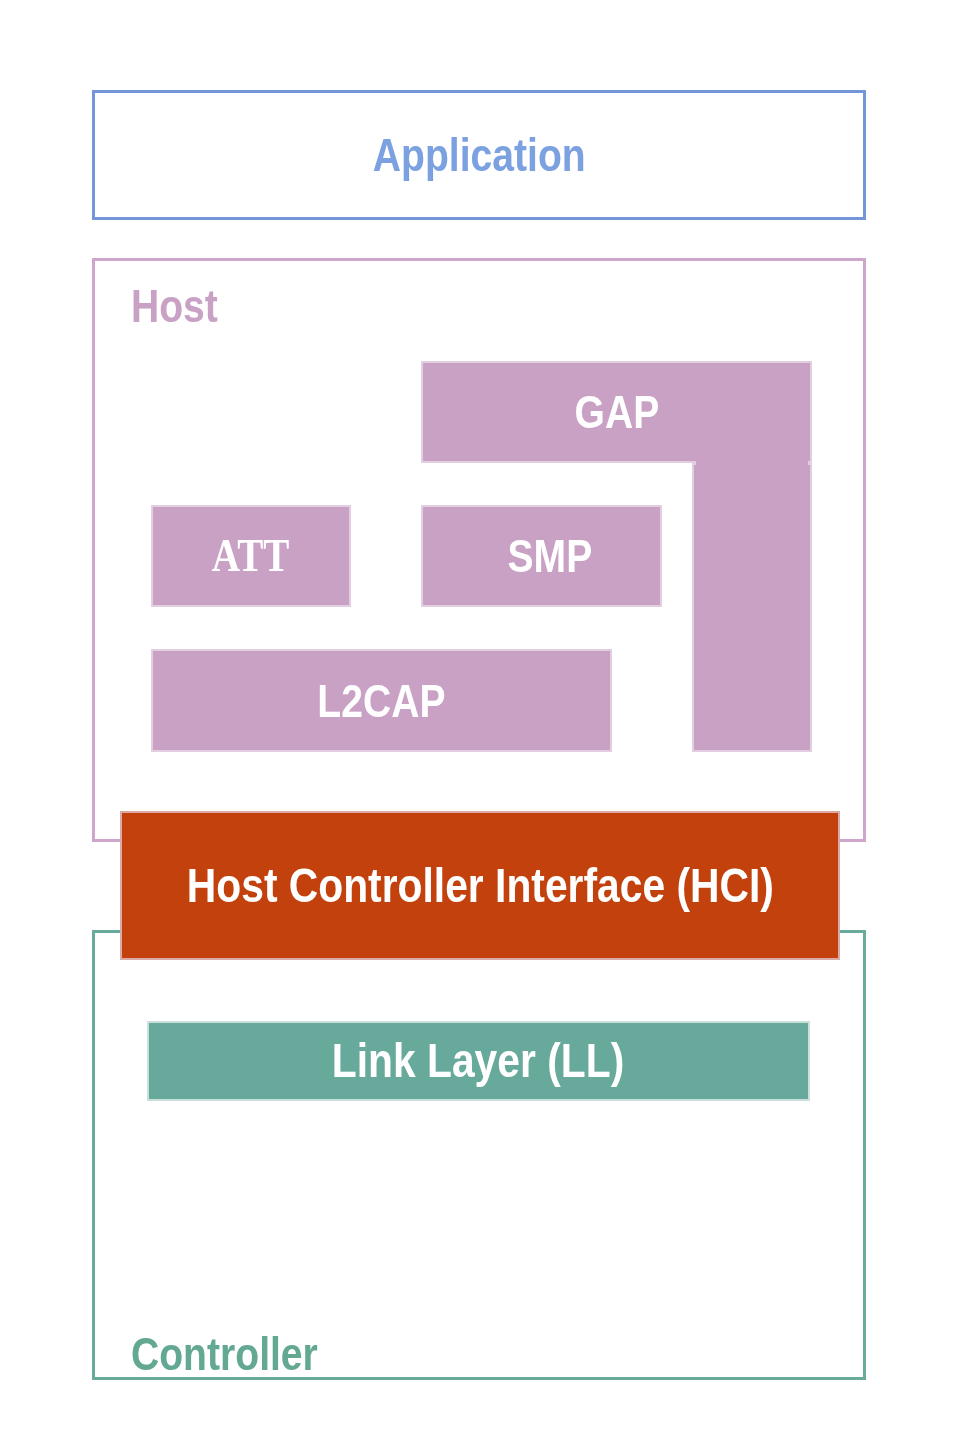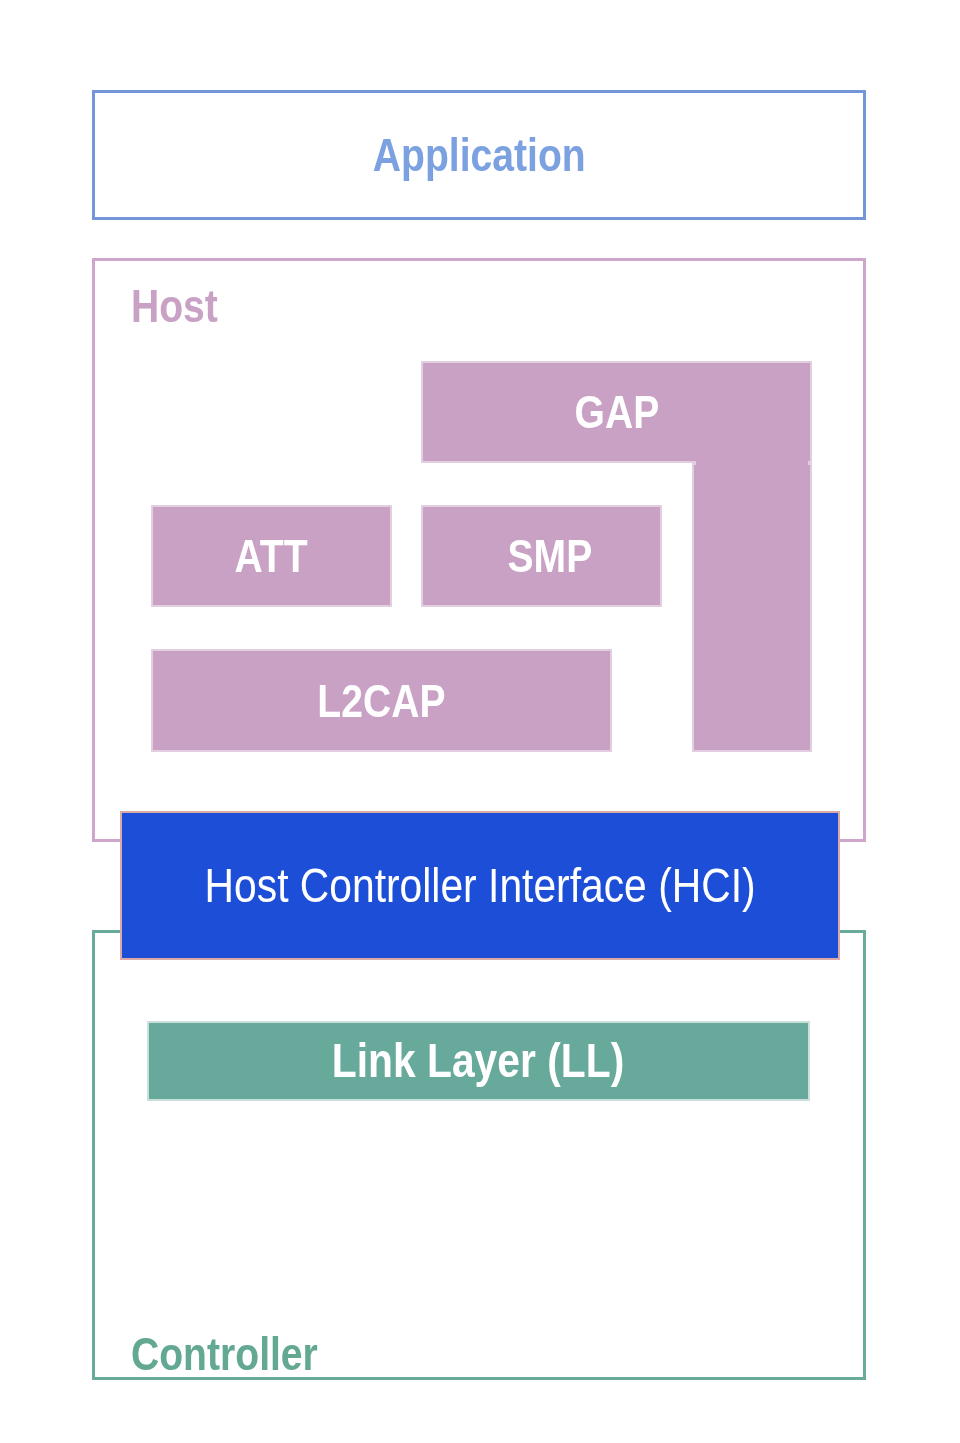--- a/index.html
+++ b/index.html
@@ -77,30 +77,30 @@
     background: #67aa9b;
     border: 2px solid #cbe0da;
   }
   .gatt  { left: 151px; top: 361px; width: 241px; height: 102px; }
   .gap-h { left: 421px; top: 361px; width: 391px; height: 102px; }
   .gap-v { left: 692px; top: 463px; width: 120px; height: 289px; }
   .gap-seam {
     left: 696px; top: 457px; width: 112px; height: 12px;
     background: #c9a1c5; z-index: 4;
   }
-  .att   { left: 151px; top: 505px; width: 241px; height: 102px; }
+  .att   { left: 151px; top: 505px; width: 200px; height: 102px; font-family: Liberation Serif, serif; }
   .smp   { left: 421px; top: 505px; width: 241px; height: 102px; padding-left: 16px; }
   .l2cap { left: 151px; top: 649px; width: 461px; height: 103px; }
 
   .hci {
     left: 120px; top: 811px; width: 720px; height: 149px;
-    background: #1d4ed8;
+    background: #c2410c;
     border: 2px solid #dcaaa6;
     display: flex; align-items: center; justify-content: center;
-    color: #ffffff; font-weight: normal; font-size: 48px;
+    color: #ffffff; font-weight: bold; font-size: 48px;
     z-index: 5;
   }
 
   .ll  { left: 147px; top: 1021px; width: 663px; height: 80px; font-size: 48px; }
   .phy { left: 147px; top: 1171px; width: 663px; height: 103px; font-size: 48px; }
 </style>
 </head>
 <body>
 
 <div id="canvas">

